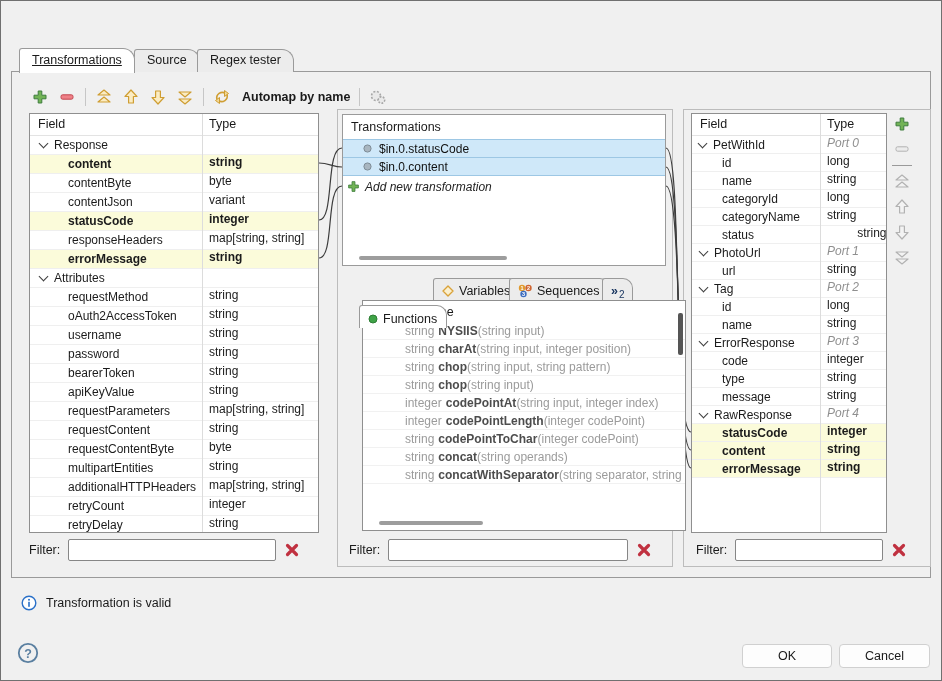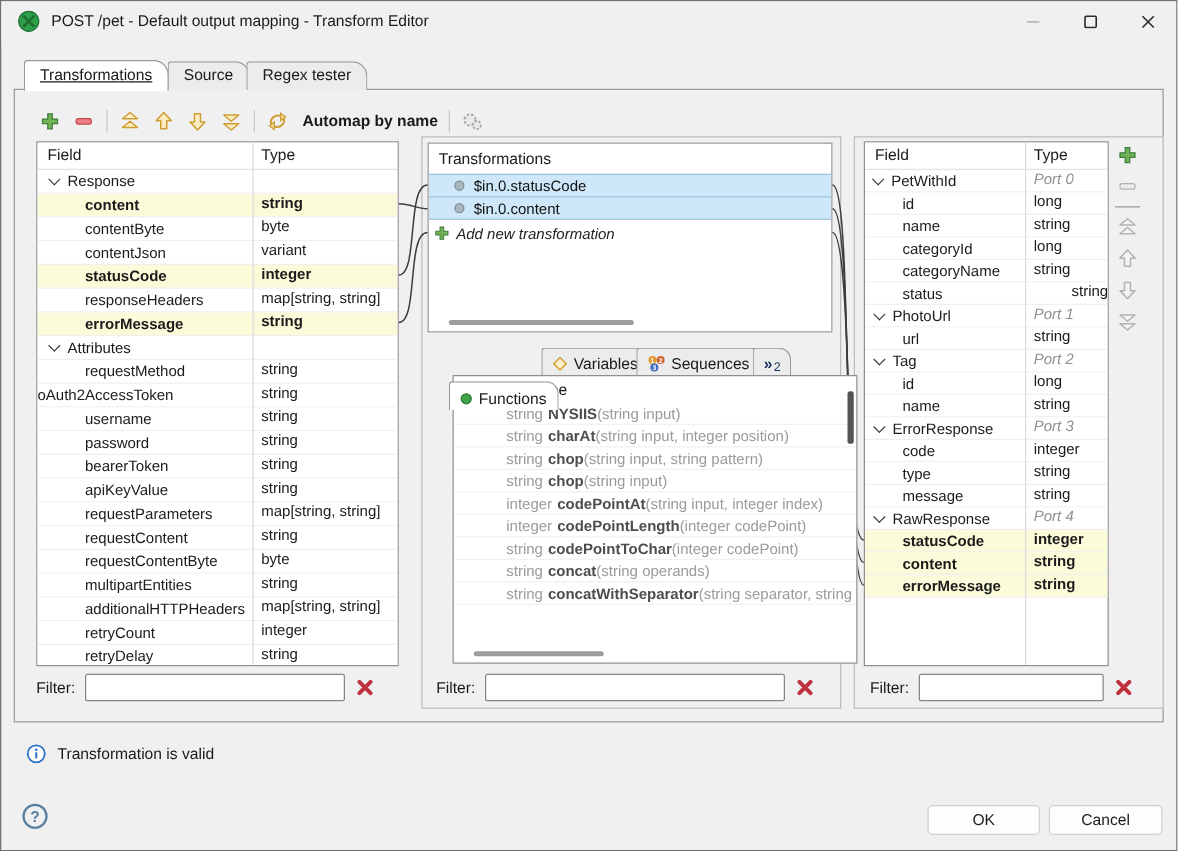--- a/index.html
+++ b/index.html
@@ -79,44 +79,20 @@
   .btn { position:absolute; height:24px; background:#fdfdfd; border:1px solid #d0d0d0; border-radius:4px; font-size:12.5px; color:#1a1a1a;
          font-family:inherit; display:flex; align-items:center; justify-content:center; }
   svg { display:block; }
   .overlay { position:absolute; left:0; top:0; width:942px; height:681px; pointer-events:none; z-index:2; }
 </style>
 </head>
 <body>
 
 <div class="dialog">
 
-  <div class="titlebar">
-    <svg class="logo" width="18" height="18" viewBox="0 0 18 18">
-      <circle cx="9" cy="9" r="8" fill="#2f9e49" stroke="#1c6e31" stroke-width="1"></circle>
-      <path d="M4.5 4.5 L13.5 13.5 M13.5 4.5 L4.5 13.5" stroke="#1c6e31" stroke-width="2.2"></path>
-    </svg>
-    <div class="title">POST /pet - Default output mapping - Transform Editor</div>
-    <div class="winbtns">
-      <div class="winbtn">
-        <svg width="11" height="11" viewBox="0 0 11 11">
-            <path d="M0.5 5.5 H10.5" stroke="#b7b7b7" stroke-width="1.3"></path>
-          </svg>
-      </div>
-      <div class="winbtn">
-        <svg width="11" height="11" viewBox="0 0 11 11">
-            <rect x="1" y="1" width="9" height="9" rx="1" fill="none" stroke="#2b2b2b" stroke-width="1.3"></rect>
-          </svg>
-      </div>
-      <div class="winbtn">
-        <svg width="11" height="11" viewBox="0 0 11 11">
-            <path d="M1 1 L10 10 M10 1 L1 10" stroke="#2b2b2b" stroke-width="1.3"></path>
-          </svg>
-      </div>
-    </div>
-  </div>
 
   <div class="tab active" style="left:18px;"><span class="tlabel">Transformations</span></div>
   <div class="tab" style="left:133px;"><span class="tlabel">Source</span></div>
   <div class="tab" style="left:196px;"><span class="tlabel">Regex tester</span></div>
   <div class="tabpage"></div>
 
   <div class="toolbar">
     <div class="tbtn">
       <svg width="16" height="16" viewBox="0 0 16 16">
           <path d="M6.2 2 h3.6 v4.2 H14 v3.6 H9.8 V14 H6.2 V9.8 H2 V6.2 h4.2 Z" fill="#72b356" stroke="#3e7d3e" stroke-width="1"></path>
@@ -208,21 +184,21 @@
         </div>
         <div class="trow group" style="height: 19px;">
           <span class="c1" style="width: 172px; padding-left: 10px;"><span class="chev"></span>Attributes</span>
           <span class="c2"></span>
         </div>
         <div class="trow " style="height: 19px;">
           <span class="c1" style="width: 172px; padding-left: 38px;">requestMethod</span>
           <span class="c2">string</span>
         </div>
         <div class="trow " style="height: 19px;">
-          <span class="c1" style="width: 172px; ">oAuth2AccessToken</span>
+          <span class="c1" style="width: 172px; padding-left: 38px;">oAuth2AccessToken</span>
           <span class="c2">string</span>
         </div>
         <div class="trow " style="height: 19px;">
           <span class="c1" style="width: 172px; padding-left: 38px;">username</span>
           <span class="c2">string</span>
         </div>
         <div class="trow " style="height: 19px;">
           <span class="c1" style="width: 172px; padding-left: 38px;">password</span>
           <span class="c2">string</span>
         </div>

